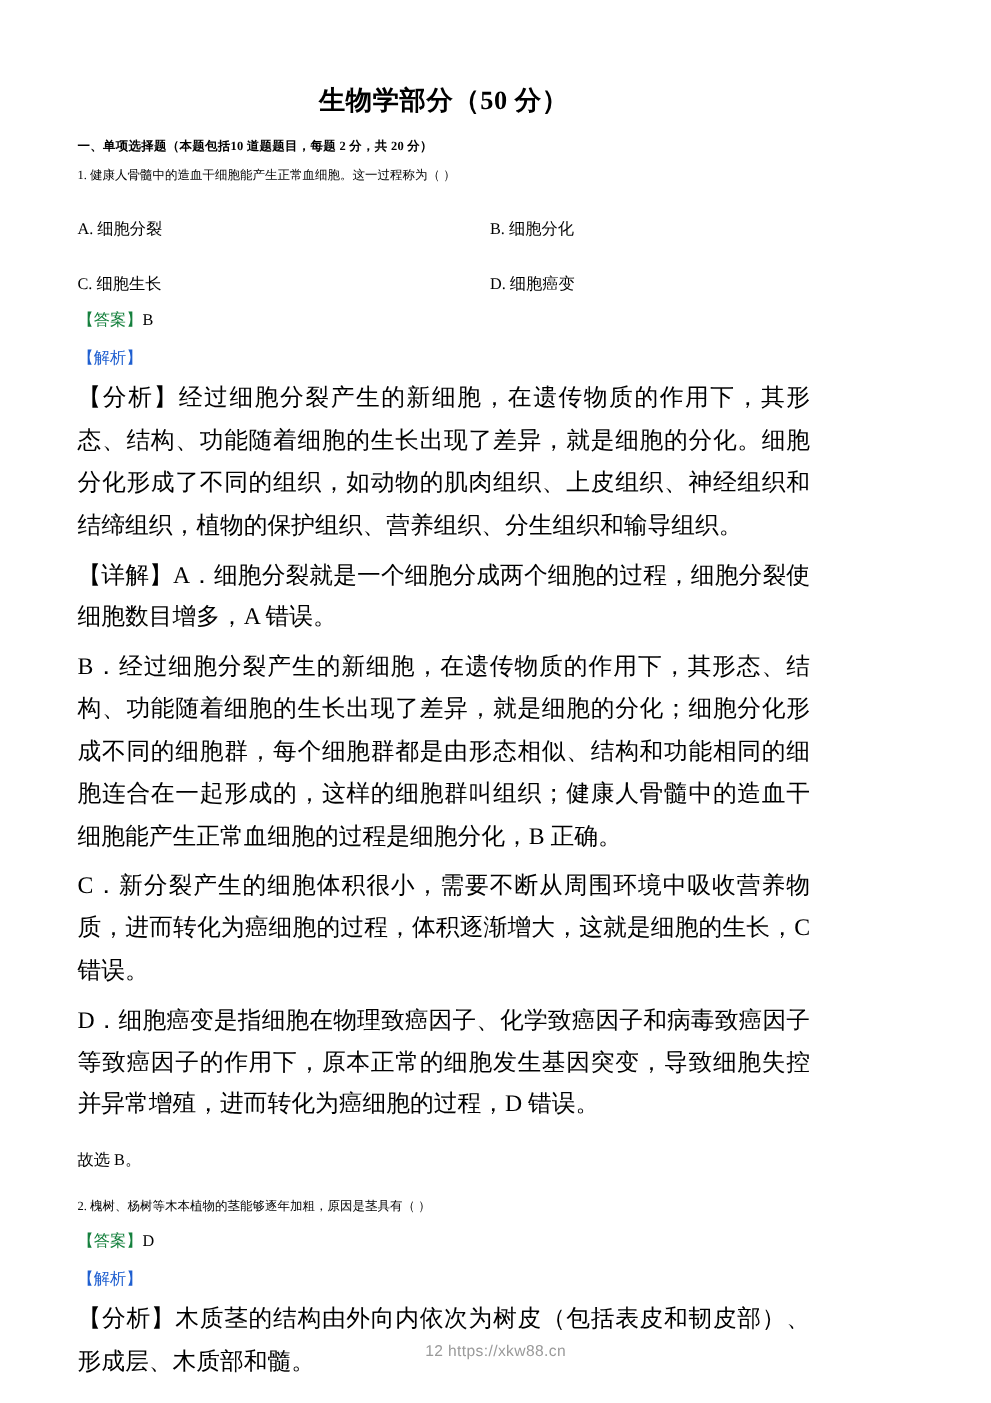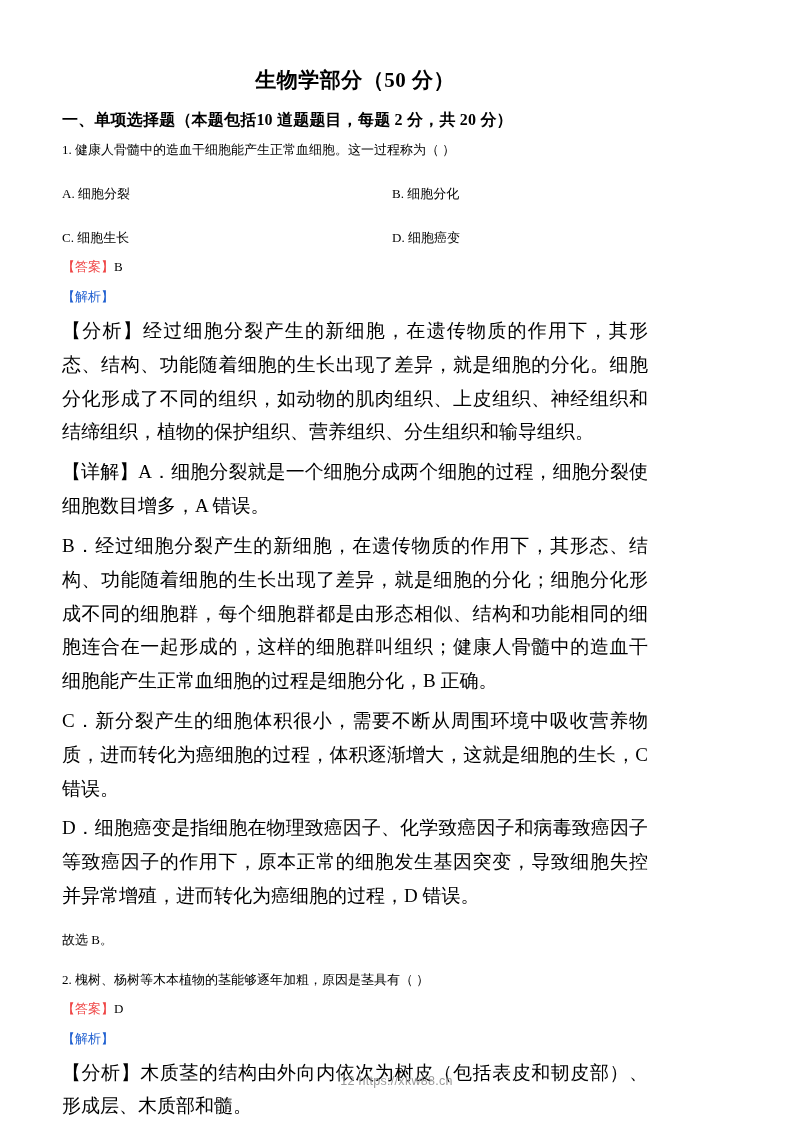--- a/index.html
+++ b/index.html
@@ -25,27 +25,27 @@
   }
   .doc-title {
     text-align: center;
     font-size: 21px;
     font-weight: bold;
     letter-spacing: 0.5px;
     margin: 14px 0 16px 0;
     font-family: "Liberation Serif", "DejaVu Serif", serif;
   }
   .section-heading {
-    font-size: 16px;
+    font-size: 10px;
     font-weight: bold;
     margin: 10px 0 9px 0;
     letter-spacing: 0.2px;
   }
   .q-stem {
-    font-size: 13px;
+    font-size: 10px;
     line-height: 1.55;
     margin: 9px 0 7px 0;
   }
   .options-row {
     font-size: 13px;
     line-height: 1.55;
     margin: 24px 0 6px 0;
     display: block;
     position: relative;
   }
@@ -58,21 +58,21 @@
   }
   .options-row.four-col .opt {
     width: 25%;
   }
   .tag {
     color: #1f5fd0;
     font-size: 13px;
     line-height: 1.6;
     margin: 9px 0 6px 0;
   }
-  .tag .brk { color: #ef4444; }
+  .tag .brk { color: #15803d; }
   .tag .ans { color: #000; }
   .para {
     font-size: 19px;
     line-height: 1.78;
     margin: 6px 0 6px 0;
     text-align: justify;
     text-justify: inter-ideograph;
   }
   .final {
     font-size: 13px;

